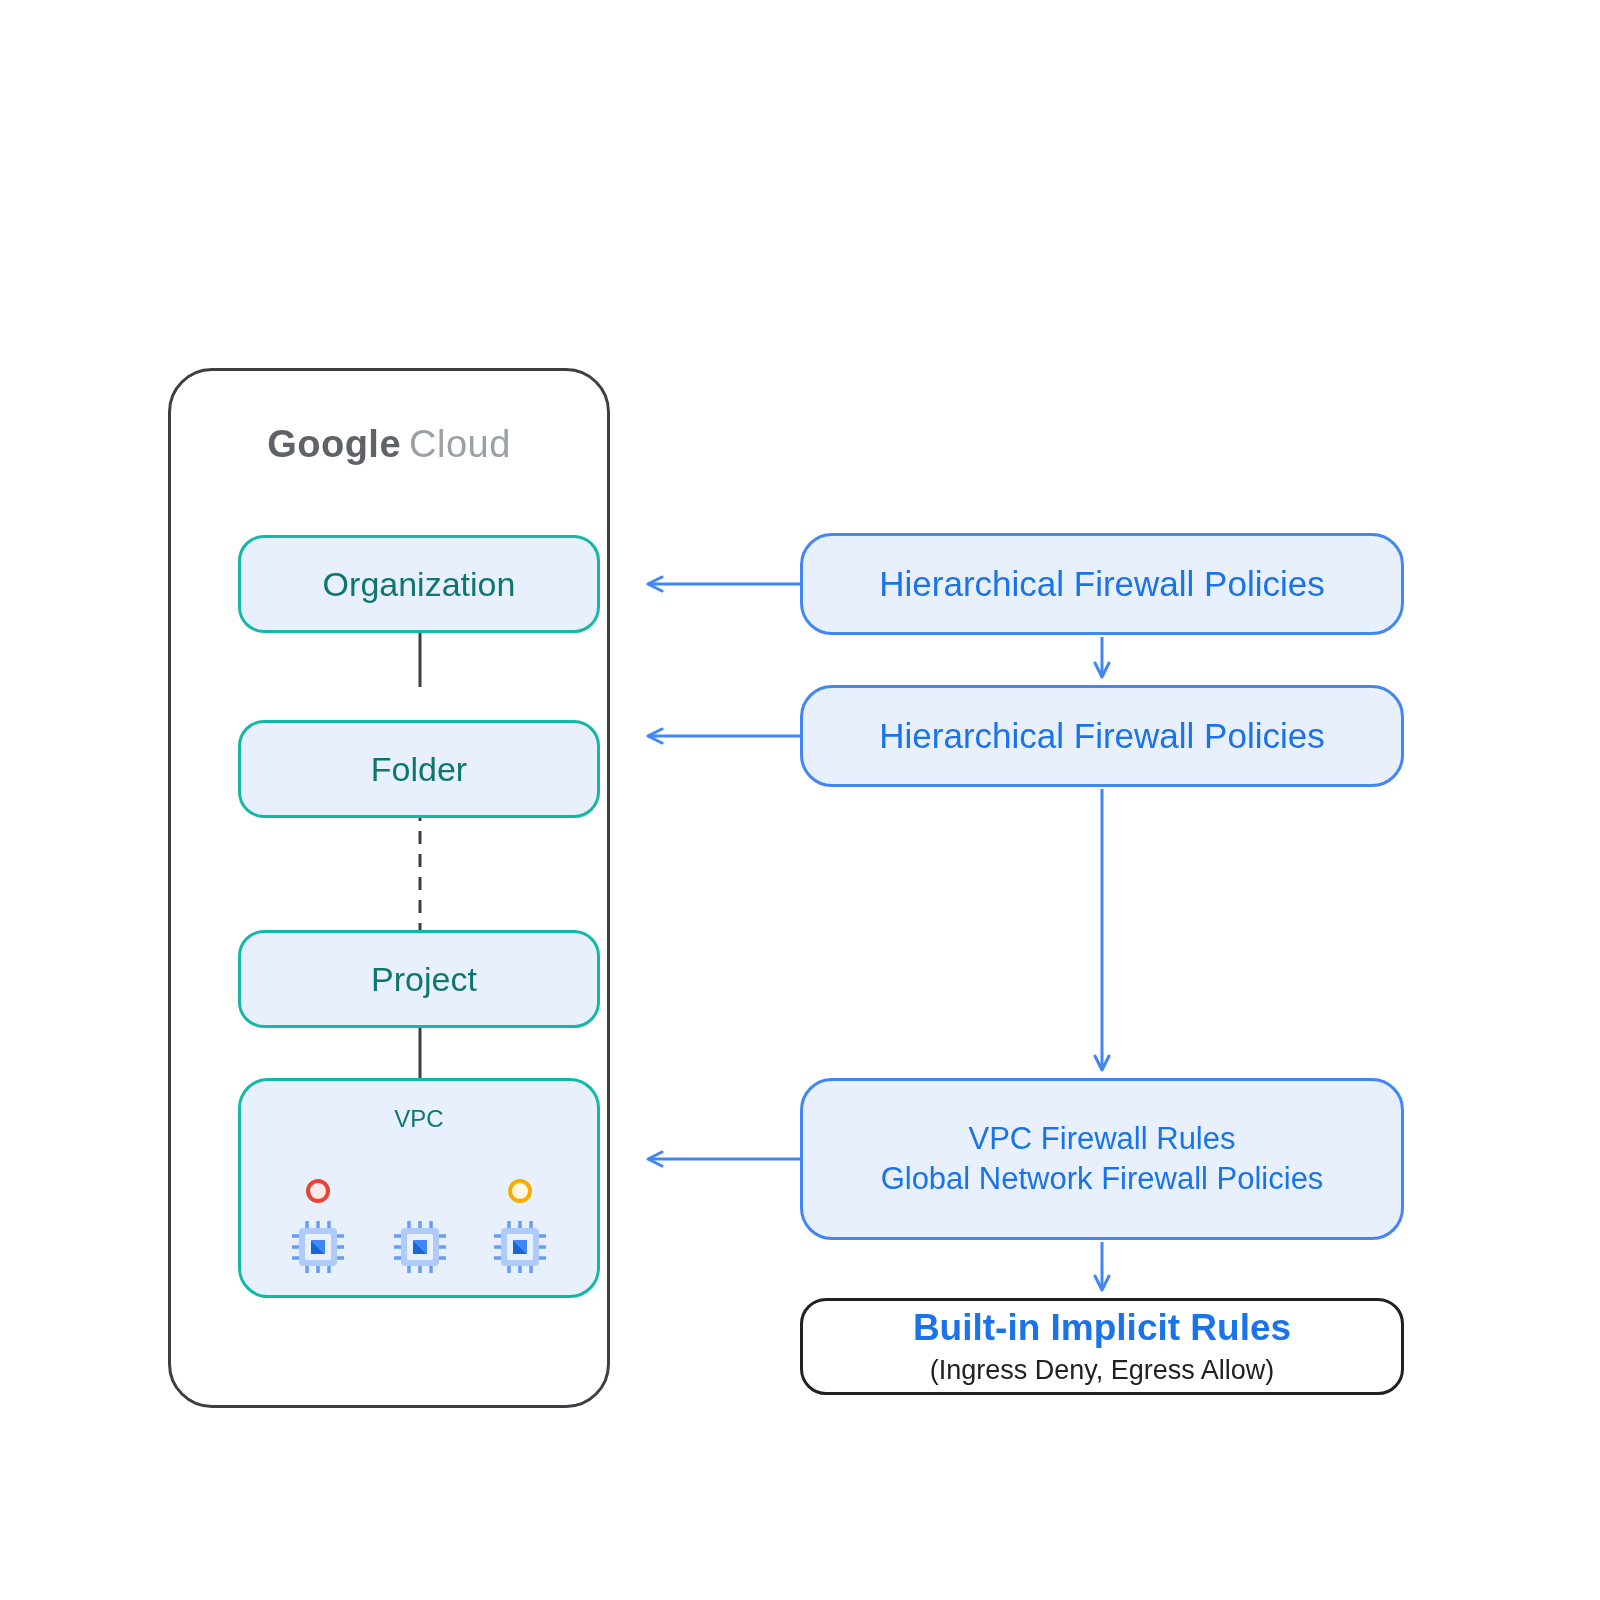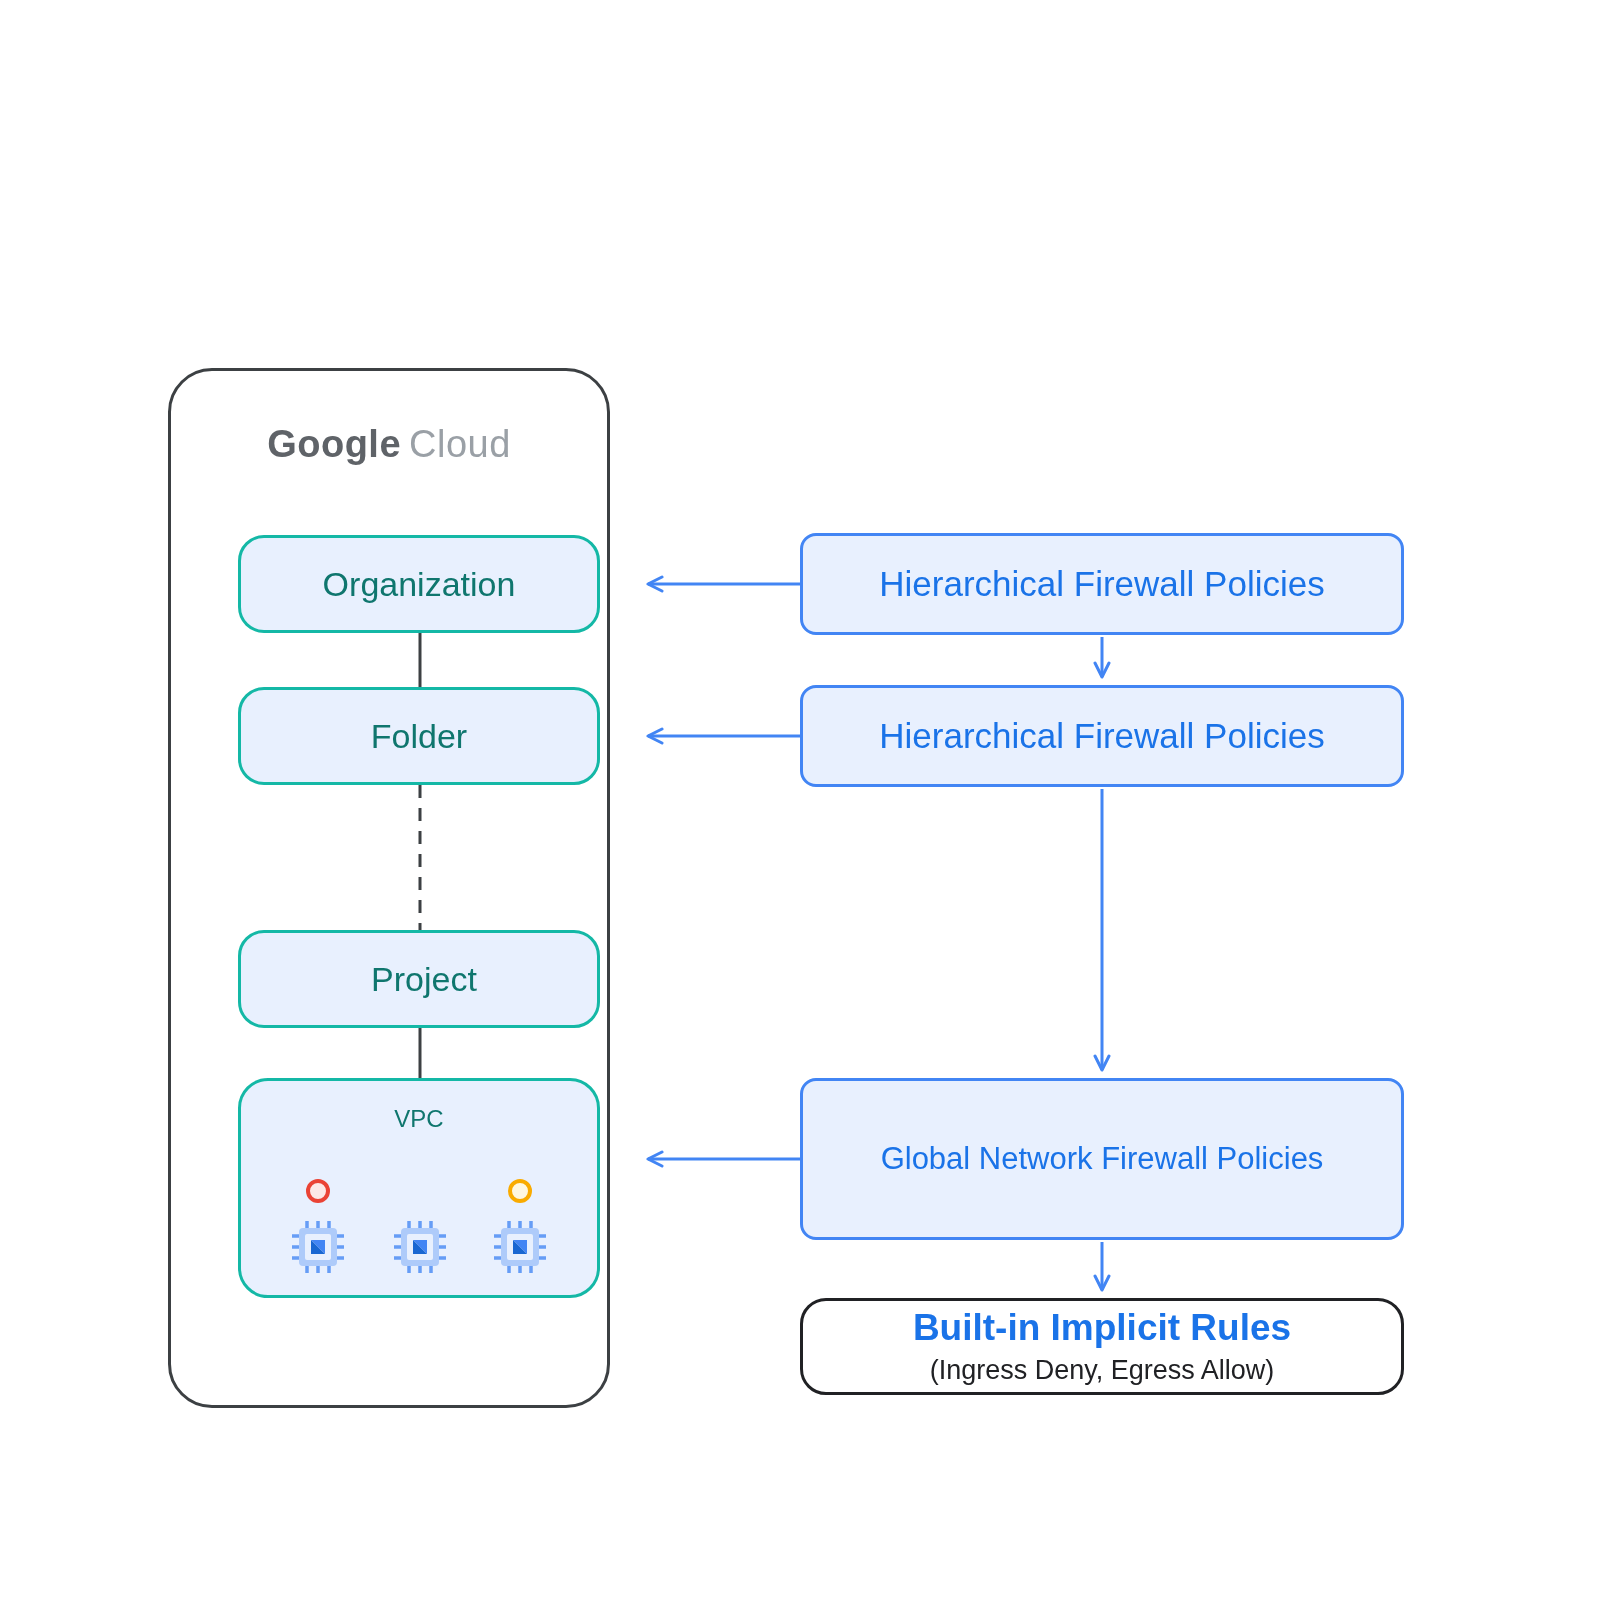--- a/index.html
+++ b/index.html
@@ -22,37 +22,37 @@
   .gc-logo { position:absolute; top:52px; left:0; width:100%; text-align:center;
     font-size:38px; letter-spacing:0.5px; }
   .gc-logo .g1 { color:#5f6368; font-weight:600; }
   .gc-logo .g2 { color:#9aa0a6; font-weight:400; margin-left:8px; }
 
   
   .node { position:absolute; left:238px; width:362px; height:98px; background:#e8f0fe;
     border:3px solid #14b8a6; border-radius:26px; display:flex; align-items:center;
     justify-content:center; font-size:34px; color:#0f766e; z-index:4; }
   .node.org { top:535px; }
-  .node.folder { top:687px;align-items:center; }
+  .node.folder { top:720px;align-items:center; }
   .node.project { top:930px;padding-left:10px; }
   .node.vpc { top:1078px; height:220px; border-radius:30px; align-items:flex-start; }
   .vpc-label { margin-top:24px; font-size:24px; }
 
   .dot { position:absolute; width:24px; height:24px; border-radius:50%; z-index:5; }
   .dot.red { border:4px solid #ea4335; background:#fce8e6; left:306px; top:1179px; }
   .dot.yellow { border:4px solid #f9ab00; background:#fef7e0; left:508px; top:1179px; }
 
   .chip { position:absolute; width:54px; height:54px; z-index:5; }
   .chip.c1 { left:291px; top:1220px; }
   .chip.c2 { left:393px; top:1220px; }
   .chip.c3 { left:493px; top:1220px; }
 
   
   .policy { position:absolute; left:800px; width:604px; background:#e8f0fe;
-    border:3px solid #4285f4; border-radius:16px; display:flex; align-items:center;
+    border:3px solid #4285f4; border-radius:32px; display:flex; align-items:center;
     justify-content:center; color:#1a73e8; font-size:35px; font-weight:500; z-index:4;
     text-align:center; }
   .policy.hfp1 { top:533px; height:102px; }
   .policy.hfp2 { top:685px; height:102px; }
   .policy.rules { top:1078px; height:162px; flex-direction:column; font-size:31px; line-height:1.3; }
 
   .builtin { position:absolute; left:800px; top:1298px; width:604px; height:97px;
     background:#ffffff; border:3px solid #202124; border-radius:26px; display:flex;
     flex-direction:column; align-items:center; justify-content:center; z-index:4; }
   .builtin-title { color:#1a73e8; font-size:37px; font-weight:700; }
@@ -181,20 +181,21 @@
 
   <div class="policy hfp1">
     <span>Hierarchical Firewall Policies</span>
   </div>
 
   <div class="policy hfp2">
     <span>Hierarchical Firewall Policies</span>
   </div>
 
   <div class="policy rules">
+    <span>VPC Firewall Rules</span>
     <span>Global Network Firewall Policies</span>
   </div>
 
   <div class="builtin">
     <span class="builtin-title">Built-in Implicit Rules</span>
     <span class="builtin-sub">(Ingress Deny, Egress Allow)</span>
   </div>
 
 </div>
 

